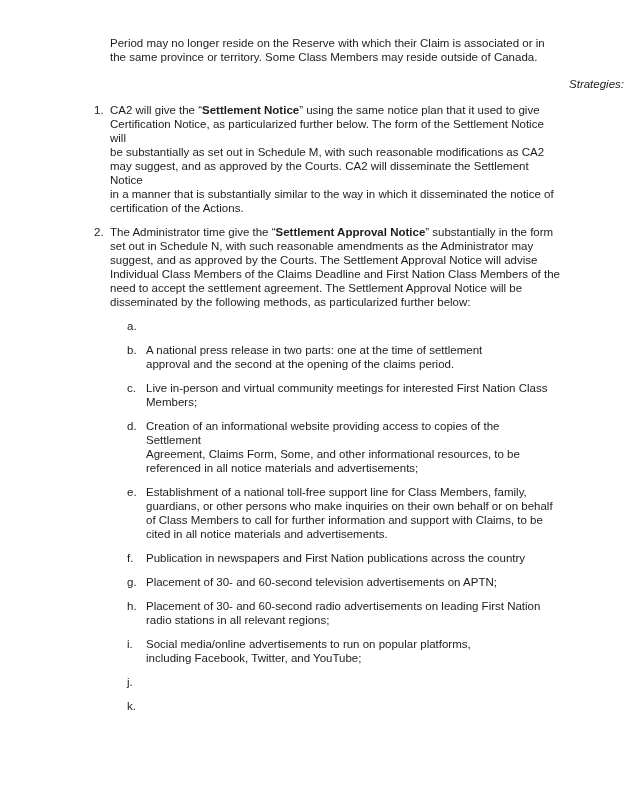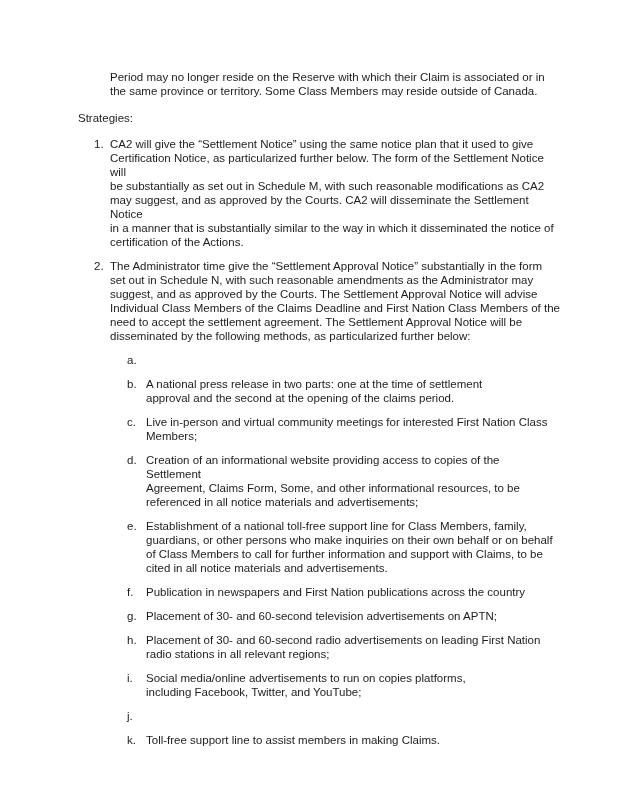--- a/index.html
+++ b/index.html
@@ -9,32 +9,34 @@
   }
   body {
     width: 624px;
     height: 808px;
     overflow: hidden;
     font-family: "Liberation Sans", sans-serif;
     color: #1c1c1c;
   }
   .doc {
     position: relative;
-    padding-top: 70px;
+    padding-top: 36px;
     font-size: 11.5px;
     line-height: 14px;
   }
   .pre {
     white-space: pre-line;
   }
   .intro {
     margin: 0 70px 13px 110px;
   }
   .strategies {
     margin: 0 0 12px 78px;
+    font-style: italic;
+    text-align: right;
   }
   .num-item {
     display: flex;
     margin: 0 0 10px 94px;
   }
   .num-marker {
     flex: none;
     width: 16px;
   }
   .num-text {
@@ -45,21 +47,21 @@
     margin: 0 0 10px 127px;
   }
   .sub-marker {
     flex: none;
     width: 19px;
   }
   .sub-text {
     width: 410px;
   }
   b {
-    font-weight: normal;
+    font-weight: bold;
   }
 </style>
 </head>
 <body>
 
 <div class="doc">
 
   <p class="intro pre">Period may no longer reside on the Reserve with which their Claim is associated or in
 the same province or territory. Some Class Members may reside outside of Canada.</p>
 
@@ -127,26 +129,25 @@
   </div>
 
   <div class="sub-item">
     <span class="sub-marker">h.</span>
     <span class="sub-text pre">Placement of 30- and 60-second radio advertisements on leading First Nation
 radio stations in all relevant regions;</span>
   </div>
 
   <div class="sub-item">
     <span class="sub-marker">i.</span>
-    <span class="sub-text pre">Social media/online advertisements to run on copies platforms,
+    <span class="sub-text pre">Social media/online advertisements to run on popular platforms,
 including Facebook, Twitter, and YouTube;</span>
   </div>
 
   <div class="sub-item">
     <span class="sub-marker">j.</span>
   </div>
 
   <div class="sub-item">
     <span class="sub-marker">k.</span>
-    <span class="sub-text pre">Toll-free support line to assist members in making Claims.</span>
   </div>
 
 </div>
 
 </body></html>

